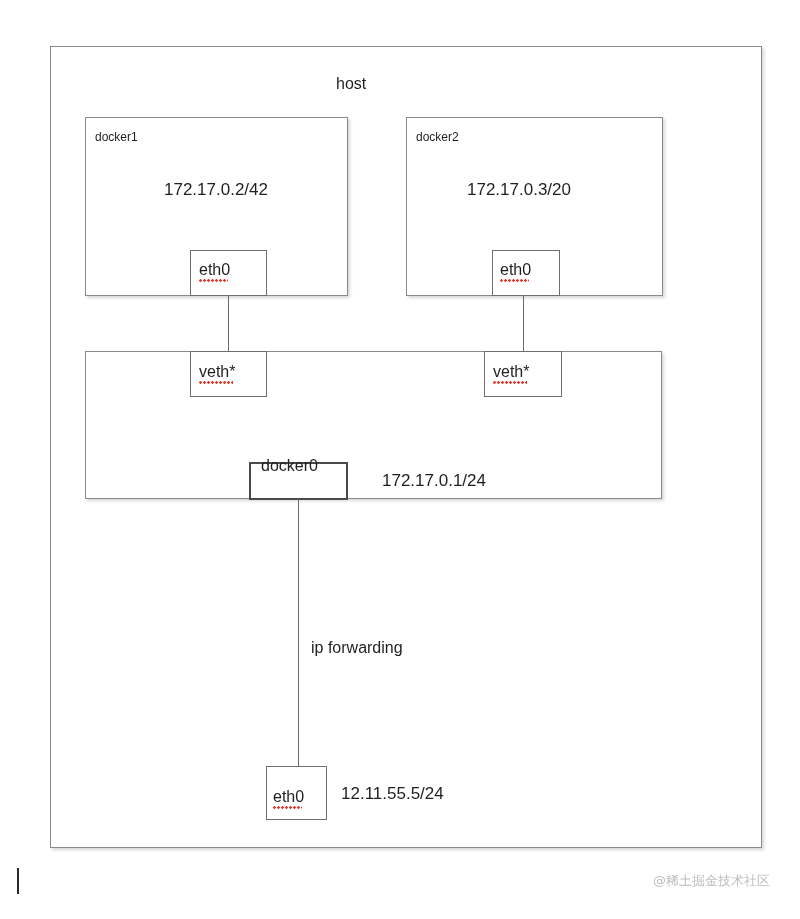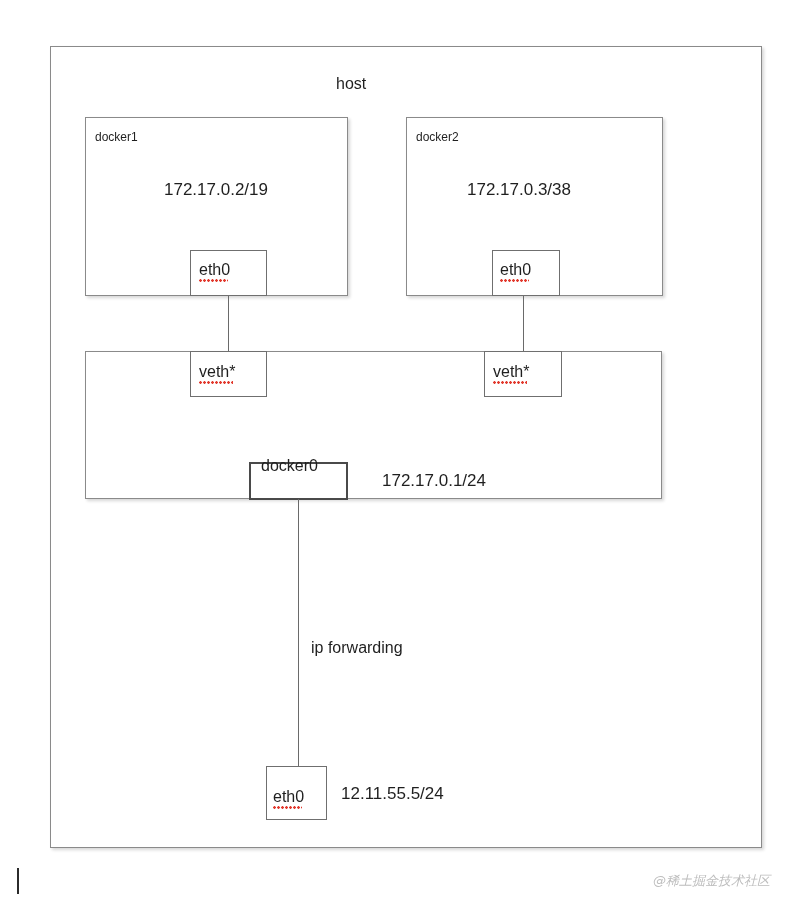--- a/index.html
+++ b/index.html
@@ -110,32 +110,32 @@
 <div id="canvas">
 
   <div class="box shadowed" style="left:50px; top:46px; width:712px; height:802px;"></div>
 
   <div class="label label-host" style="left:336px; top:76px;">host</div>
 
   <div class="box shadowed" style="left:85px; top:117px; width:263px; height:179px;"></div>
 
   <div class="label label-container-name" style="left:95px; top:131px;">docker1</div>
 
-  <div class="label label-ip" style="left:164px; top:181px;">172.17.0.2/19</div>
+  <div class="label label-ip" style="left:164px; top:181px;">172.17.0.2/42</div>
 
   <div class="box mid" style="left:190px; top:250px; width:77px; height:46px;"></div>
   <div class="label label-small-box" style="left:199px; top:262px;">
     <span class="squiggle">eth0</span>
   </div>
 
   <div class="box shadowed" style="left:406px; top:117px; width:257px; height:179px;"></div>
 
   <div class="label label-container-name" style="left:416px; top:131px;">docker2</div>
 
-  <div class="label label-ip" style="left:467px; top:181px;">172.17.0.3/38</div>
+  <div class="label label-ip" style="left:467px; top:181px;">172.17.0.3/20</div>
 
   <div class="box mid" style="left:492px; top:250px; width:68px; height:46px;"></div>
   <div class="label label-small-box" style="left:500px; top:262px;">
     <span class="squiggle">eth0</span>
   </div>
 
   <div class="vline" style="left:228px; top:296px; height:56px;"></div>
   <div class="vline" style="left:523px; top:296px; height:56px;"></div>
 
   <div class="box shadowed" style="left:85px; top:351px; width:577px; height:148px;"></div>
@@ -159,17 +159,17 @@
 
   <div class="label label-ipfwd" style="left:311px; top:640px;text-align:right;">ip forwarding</div>
 
   <div class="box mid" style="left:266px; top:766px; width:61px; height:54px;"></div>
   <div class="label label-small-box" style="left:273px; top:789px;">
     <span class="squiggle">eth0</span>
   </div>
 
   <div class="label label-ip" style="left:341px; top:785px;">12.11.55.5/24</div>
 
-  <div class="watermark" style="left:653px; top:872px;font-style:italic;">@稀土掘金技术社区</div>
+  <div class="watermark" style="left:653px; top:872px;">@稀土掘金技术社区</div>
 
   <div class="caret" style="left:17px; top:868px; height:26px;"></div>
 
 </div>
 
 </body></html>

